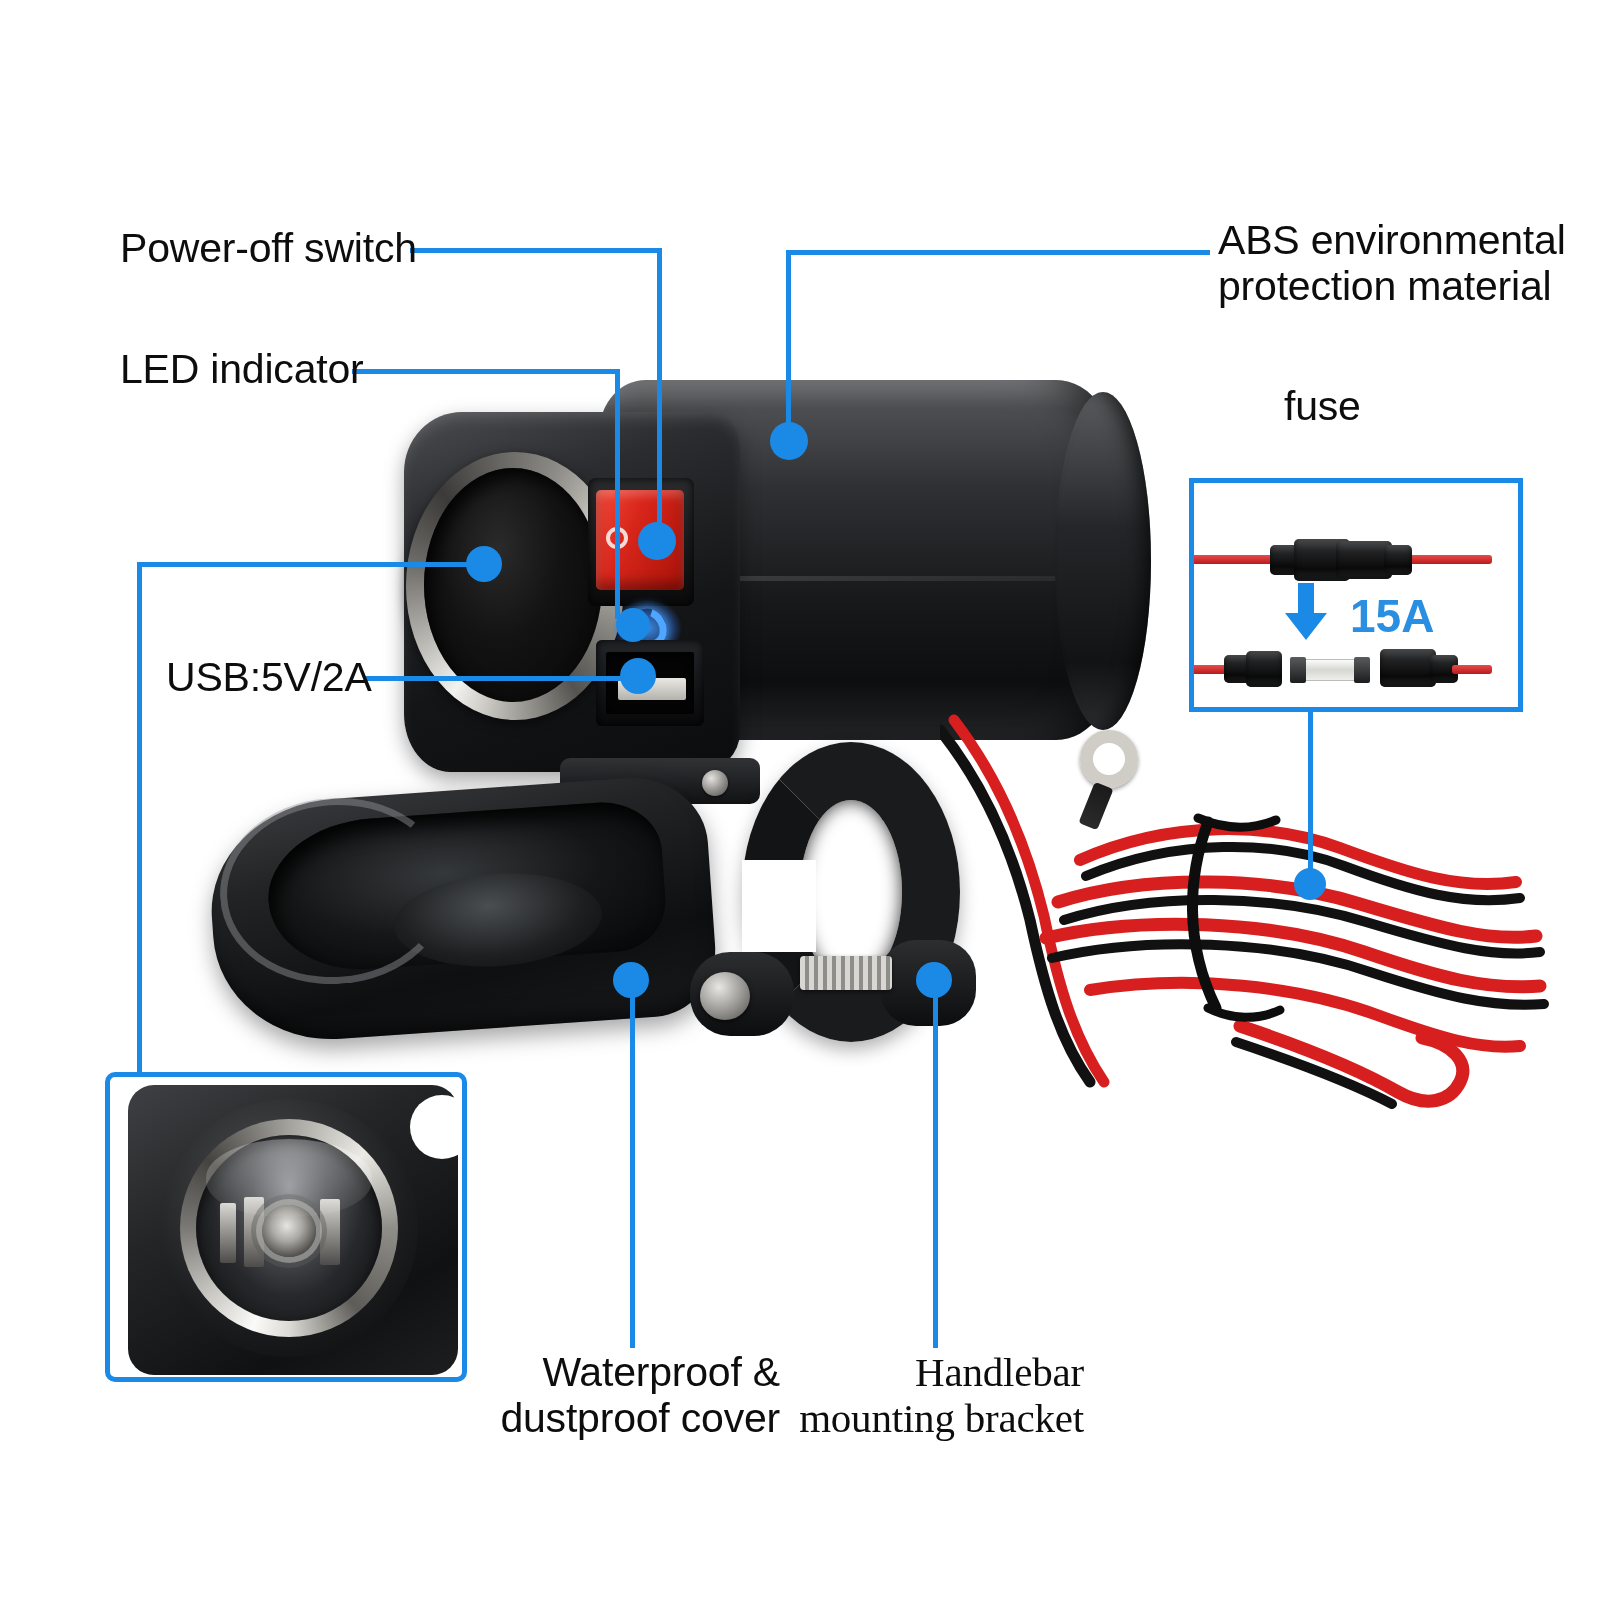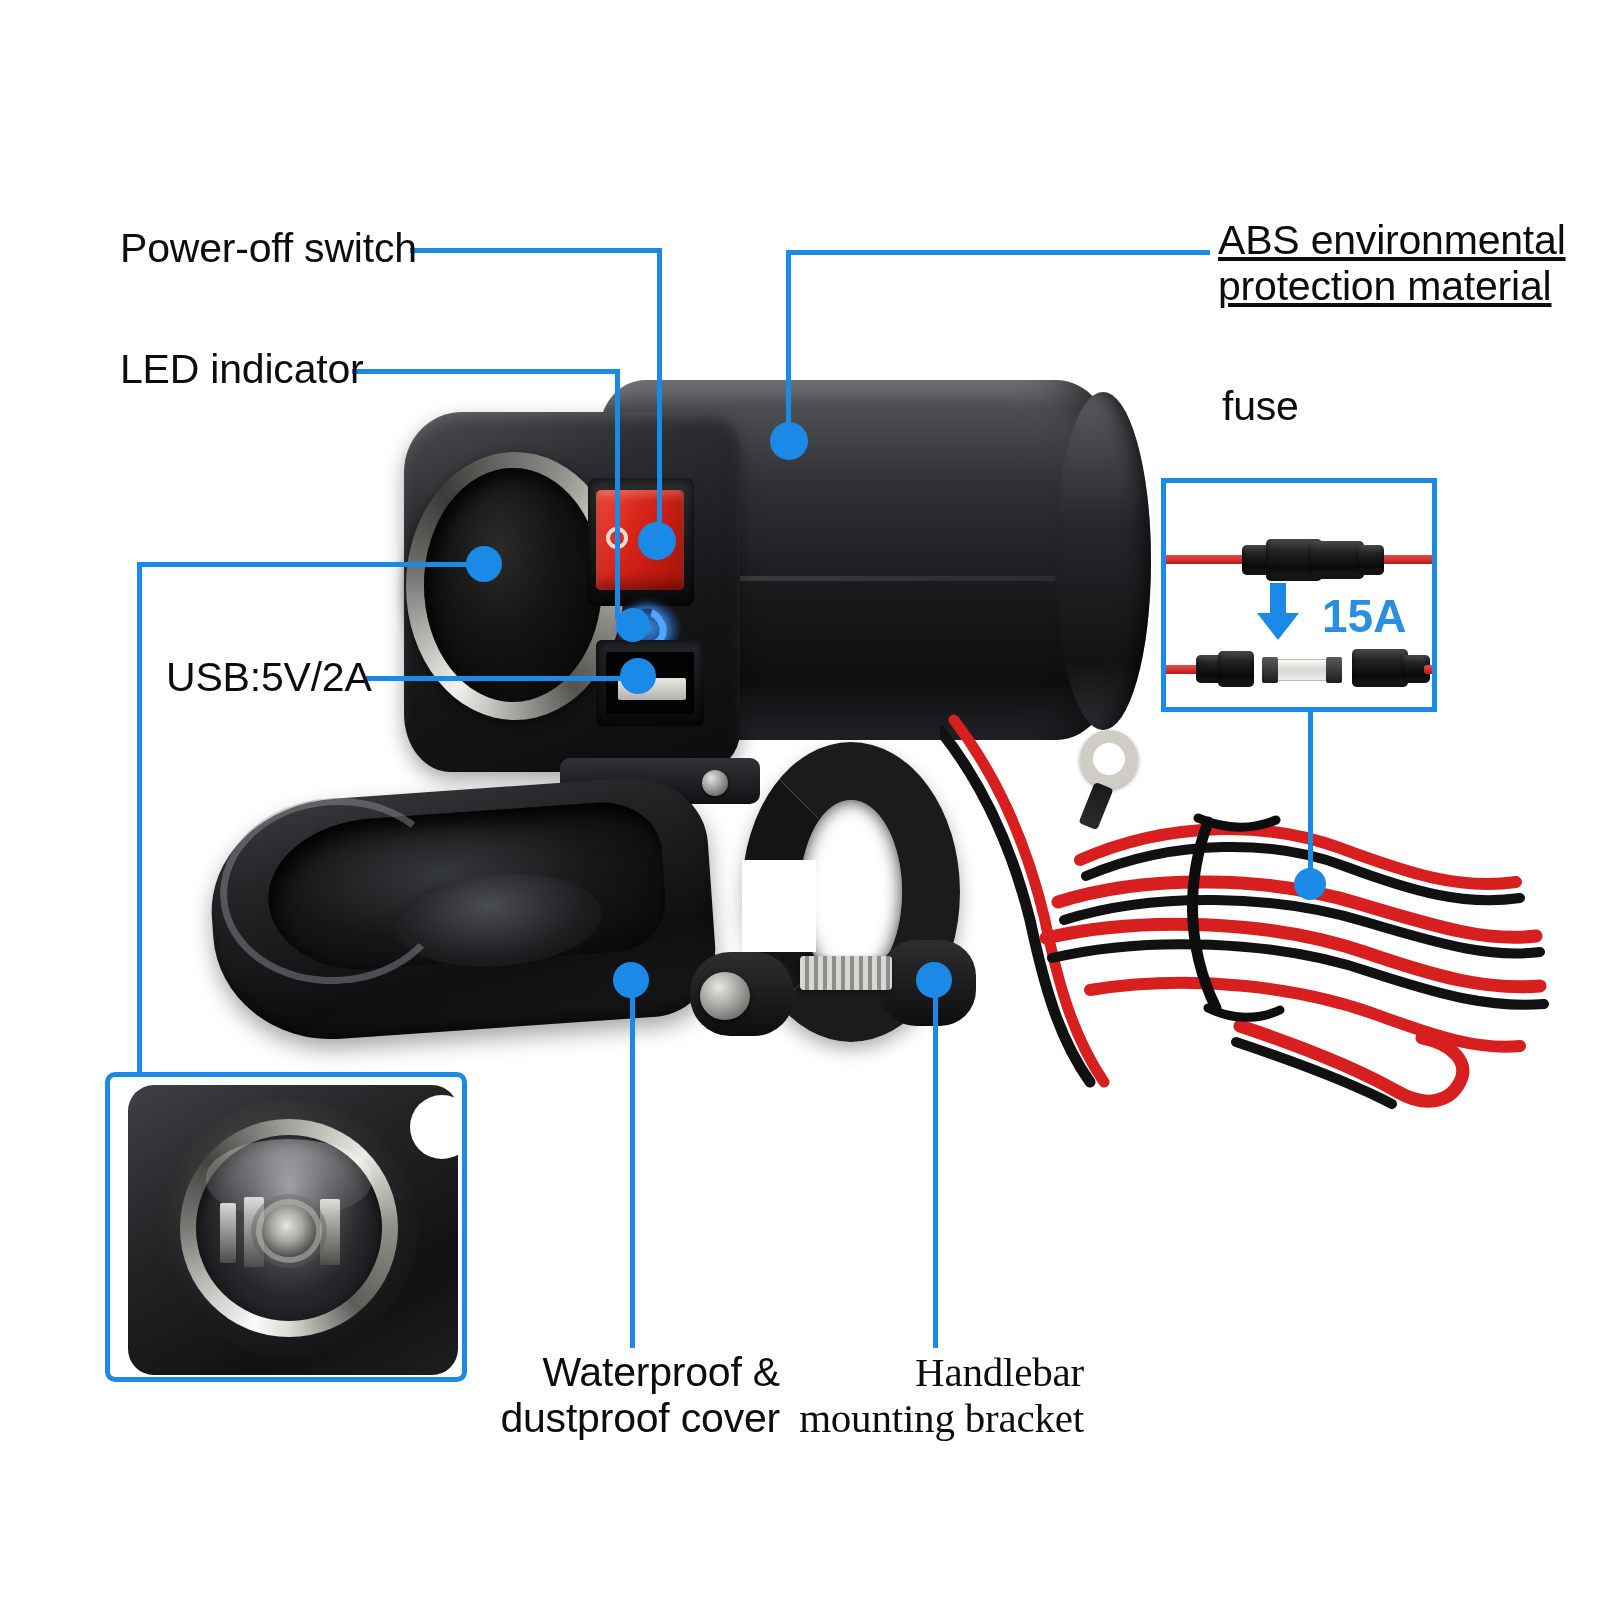--- a/index.html
+++ b/index.html
@@ -465,21 +465,21 @@
 
   <div class="lead v" style="left:630px; top:980px; height:368px;"></div>
   <div class="dot" style="left:613px; top:962px; width:36px; height:36px;"></div>
 
   <div class="lead v" style="left:933px; top:980px; height:368px;"></div>
   <div class="dot" style="left:916px; top:962px; width:36px; height:36px;"></div>
 
   <div class="lead v" style="left:1308px; top:712px; height:178px;"></div>
   <div class="dot" style="left:1294px; top:868px; width:32px; height:32px;"></div>
 
-  <div class="inset" id="fuse-inset" style="left:1161px; top:478px; width:276px; height:234px;">
+  <div class="inset" id="fuse-inset" style="left:1189px; top:478px; width:334px; height:234px;">
 
     <div class="fuse-wire" style="left:-4px; top:72px; width:86px;"></div>
     <div class="fuse-wire" style="left:212px; top:72px; width:86px;"></div>
     <div class="fuse-body" style="left:76px; top:62px; width:28px; height:30px;"></div>
     <div class="fuse-body" style="left:100px; top:56px; width:56px; height:42px;"></div>
     <div class="fuse-body" style="left:142px; top:58px; width:56px; height:38px;"></div>
     <div class="fuse-body" style="left:190px; top:62px; width:28px; height:30px;"></div>
 
     <svg id="fuse-arrow" width="52" height="58" viewBox="0 0 52 58" style="left:86px; top:100px;">
       <path d="M18 0 h16 v30 h13 L26 57 L5 30 h13 Z" fill="#1b8ae6"></path>
@@ -510,24 +510,24 @@
     <div id="seat-contact"></div>
     <div id="seat-gloss"></div>
   </div>
 
   <div class="label" style="left:120px; top:347px;">LED indicator</div>
 
   <div class="label" style="left:120px; top:226px;">Power-off switch</div>
 
   <div class="label" style="left:166px; top:655px;">USB:5V/2A</div>
 
-  <div class="label" style="left:1218px; top:218px;text-decoration:underline;">ABS environmental
+  <div class="label" style="left:1218px; top:218px;">ABS environmental
 protection material</div>
 
-  <div class="label" style="left:1222px; top:384px;">fuse</div>
+  <div class="label" style="left:1284px; top:384px;">fuse</div>
 
 
   <div class="label center" style="left:480px; top:1350px; width:300px;">Waterproof &amp;
 dustproof cover</div>
 
   <div class="label center" style="left:782px; top:1350px; width:302px;font-family:Liberation Serif, serif;">Handlebar
 mounting bracket</div>
 
 </div>
 

